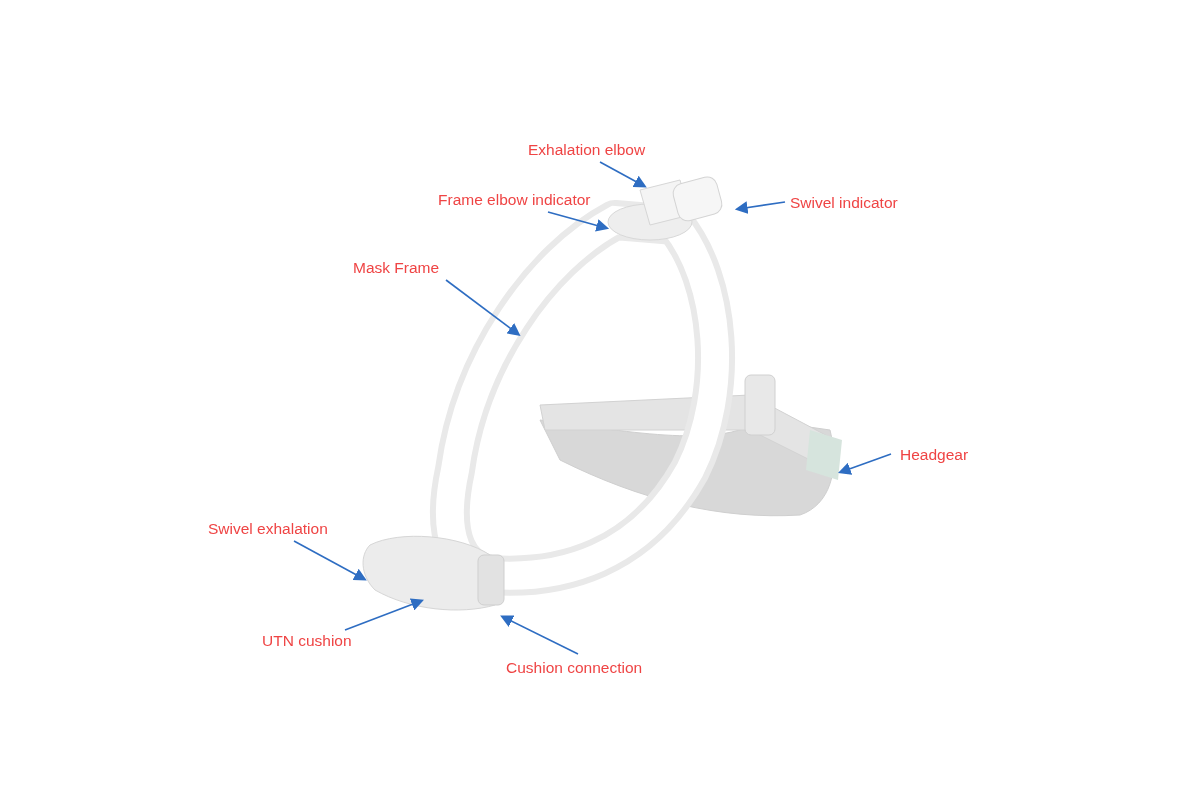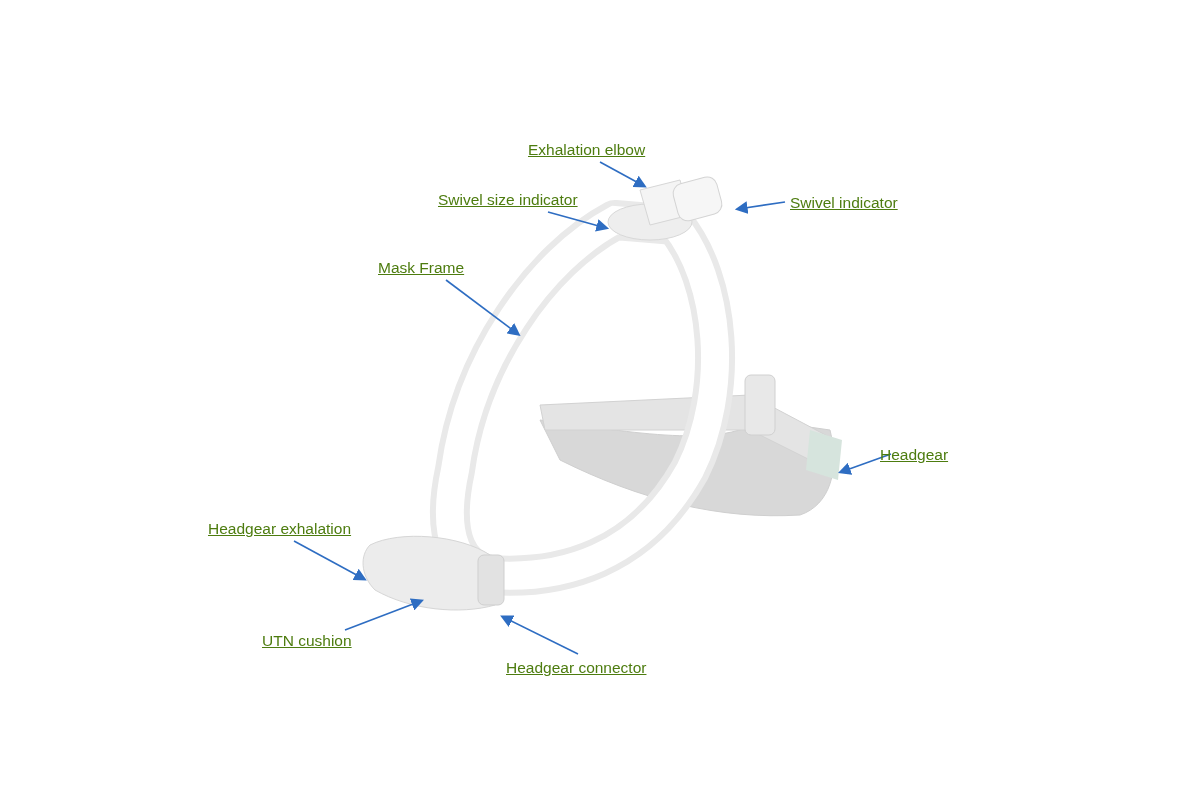--- a/index.html
+++ b/index.html
@@ -1,19 +1,19 @@
 <!DOCTYPE html>
 <html><head>
 <meta charset="utf-8">
 <style>
   html, body { margin:0; padding:0; }
   body { width:1200px; height:800px; background:#ffffff; position:relative; overflow:hidden;
          font-family:"Liberation Sans", sans-serif; }
   #stage { position:absolute; left:0; top:0; width:1200px; height:800px; }
-  .label { position:absolute; font-size:15.5px; color:#4d7c0f; white-space:nowrap;text-decoration:underline; }
+  .label { position:absolute; font-size:15.5px; color:#ef4444; white-space:nowrap; }
 </style>
 </head>
 <body>
 
 <div id="stage">
   <svg width="1200" height="800" viewBox="0 0 1200 800">
     <defs>
       <linearGradient id="tubeG" x1="0" y1="0" x2="1" y2="0">
         <stop offset="0" stop-color="#f2f2f2"></stop>
         <stop offset="0.5" stop-color="#ffffff"></stop>
@@ -51,20 +51,20 @@
     <line x1="345" y1="630" x2="421" y2="601" stroke="#2e6dc2" stroke-width="1.6" marker-end="url(#ah2)"></line>
     <line x1="578" y1="654" x2="503" y2="617" stroke="#2e6dc2" stroke-width="1.6" marker-end="url(#ah2)"></line>
     <defs>
       <marker id="ah2" markerWidth="8" markerHeight="8" refX="6" refY="4" orient="auto">
         <path d="M0,0 L8,4 L0,8 z" fill="#2e6dc2"></path>
       </marker>
     </defs>
   </svg>
 
   <div class="label" style="left:528px;top:141px">Exhalation elbow</div>
-  <div class="label" style="left:438px;top:191px">Swivel size indicator</div>
+  <div class="label" style="left:438px;top:191px">Frame elbow indicator</div>
   <div class="label" style="left:790px;top:194px">Swivel indicator</div>
-  <div class="label" style="left:378px;top:259px">Mask Frame</div>
-  <div class="label" style="left:880px;top:446px">Headgear</div>
-  <div class="label" style="left:208px;top:520px">Headgear exhalation</div>
+  <div class="label" style="left:353px;top:259px">Mask Frame</div>
+  <div class="label" style="left:900px;top:446px">Headgear</div>
+  <div class="label" style="left:208px;top:520px">Swivel exhalation</div>
   <div class="label" style="left:262px;top:632px">UTN cushion</div>
-  <div class="label" style="left:506px;top:659px">Headgear connector</div>
+  <div class="label" style="left:506px;top:659px">Cushion connection</div>
 </div>
 
 </body></html>

